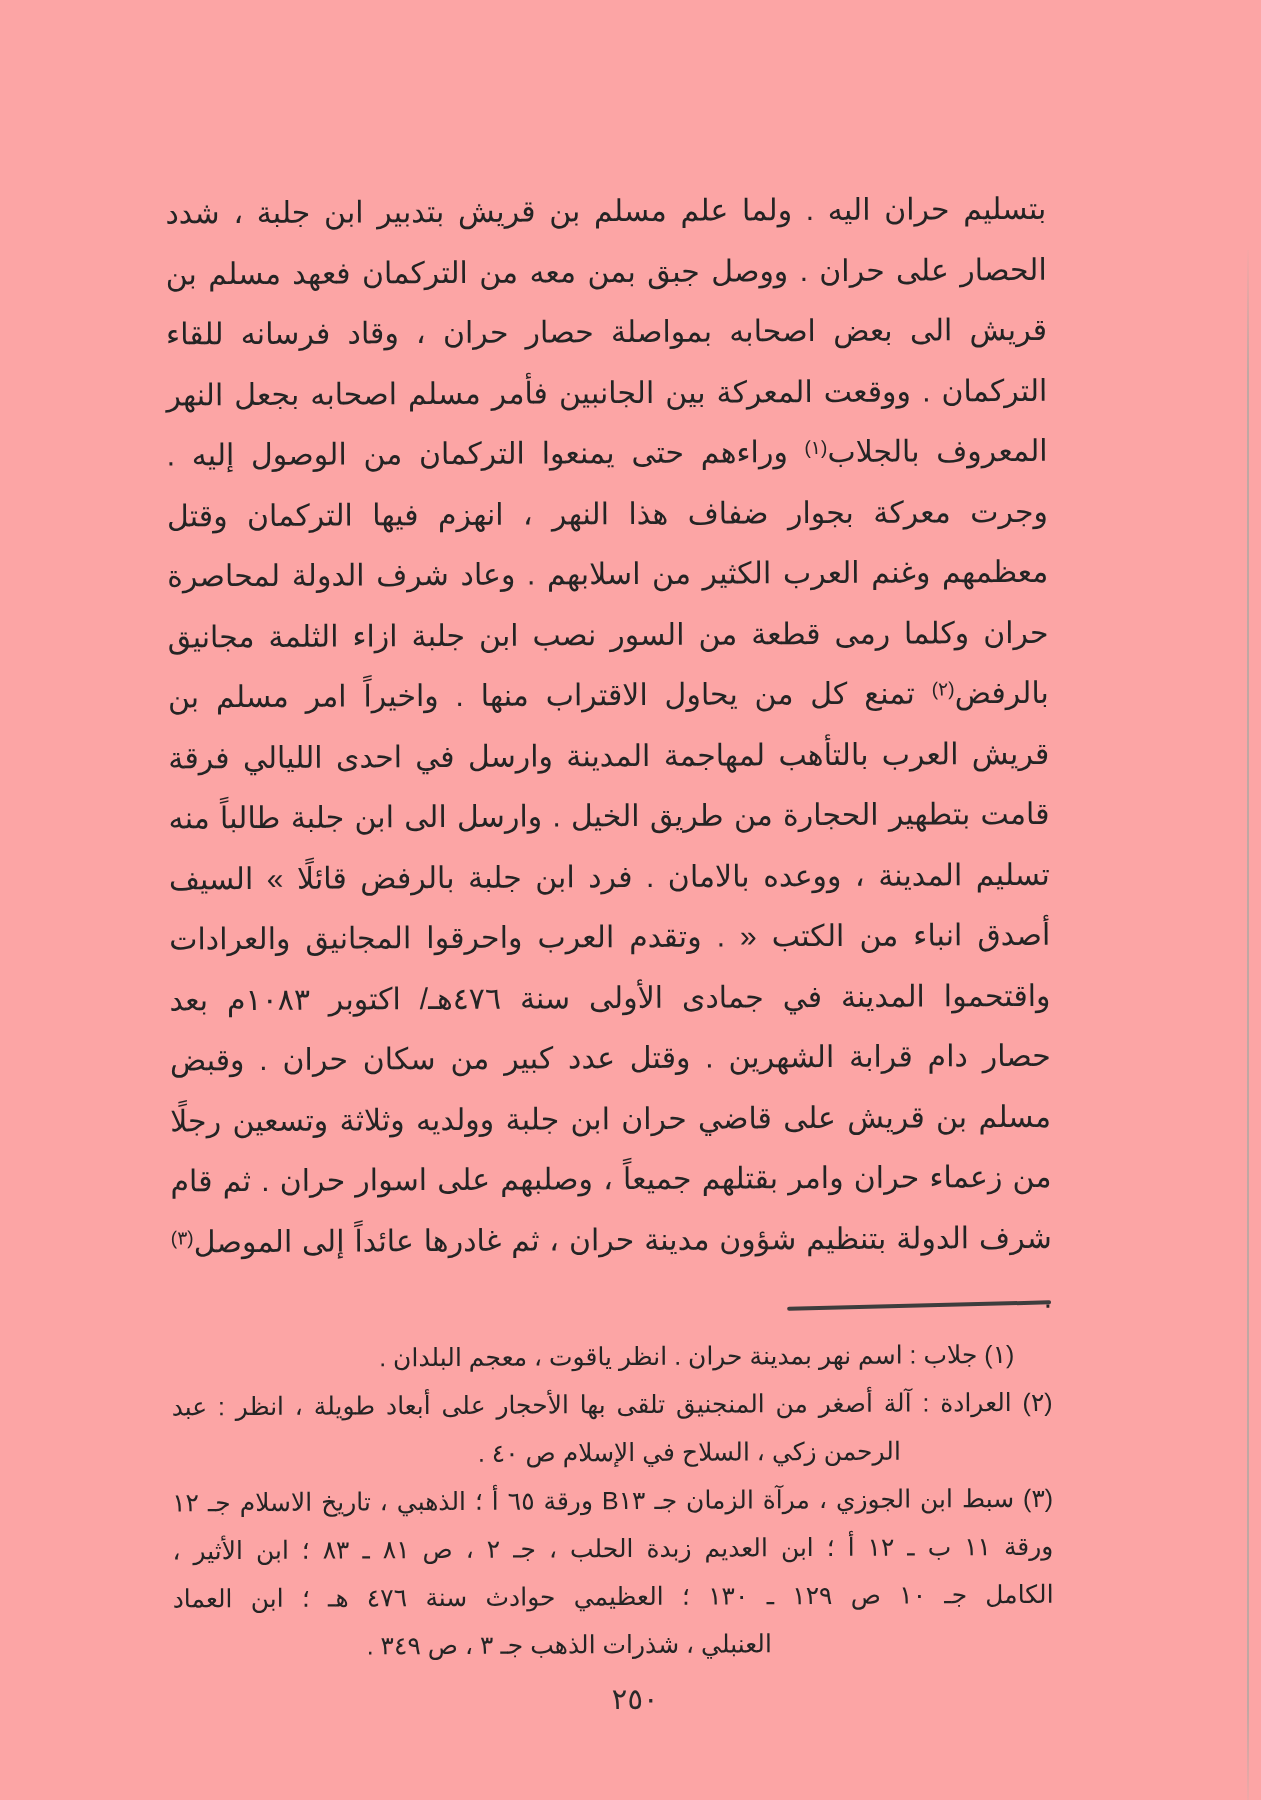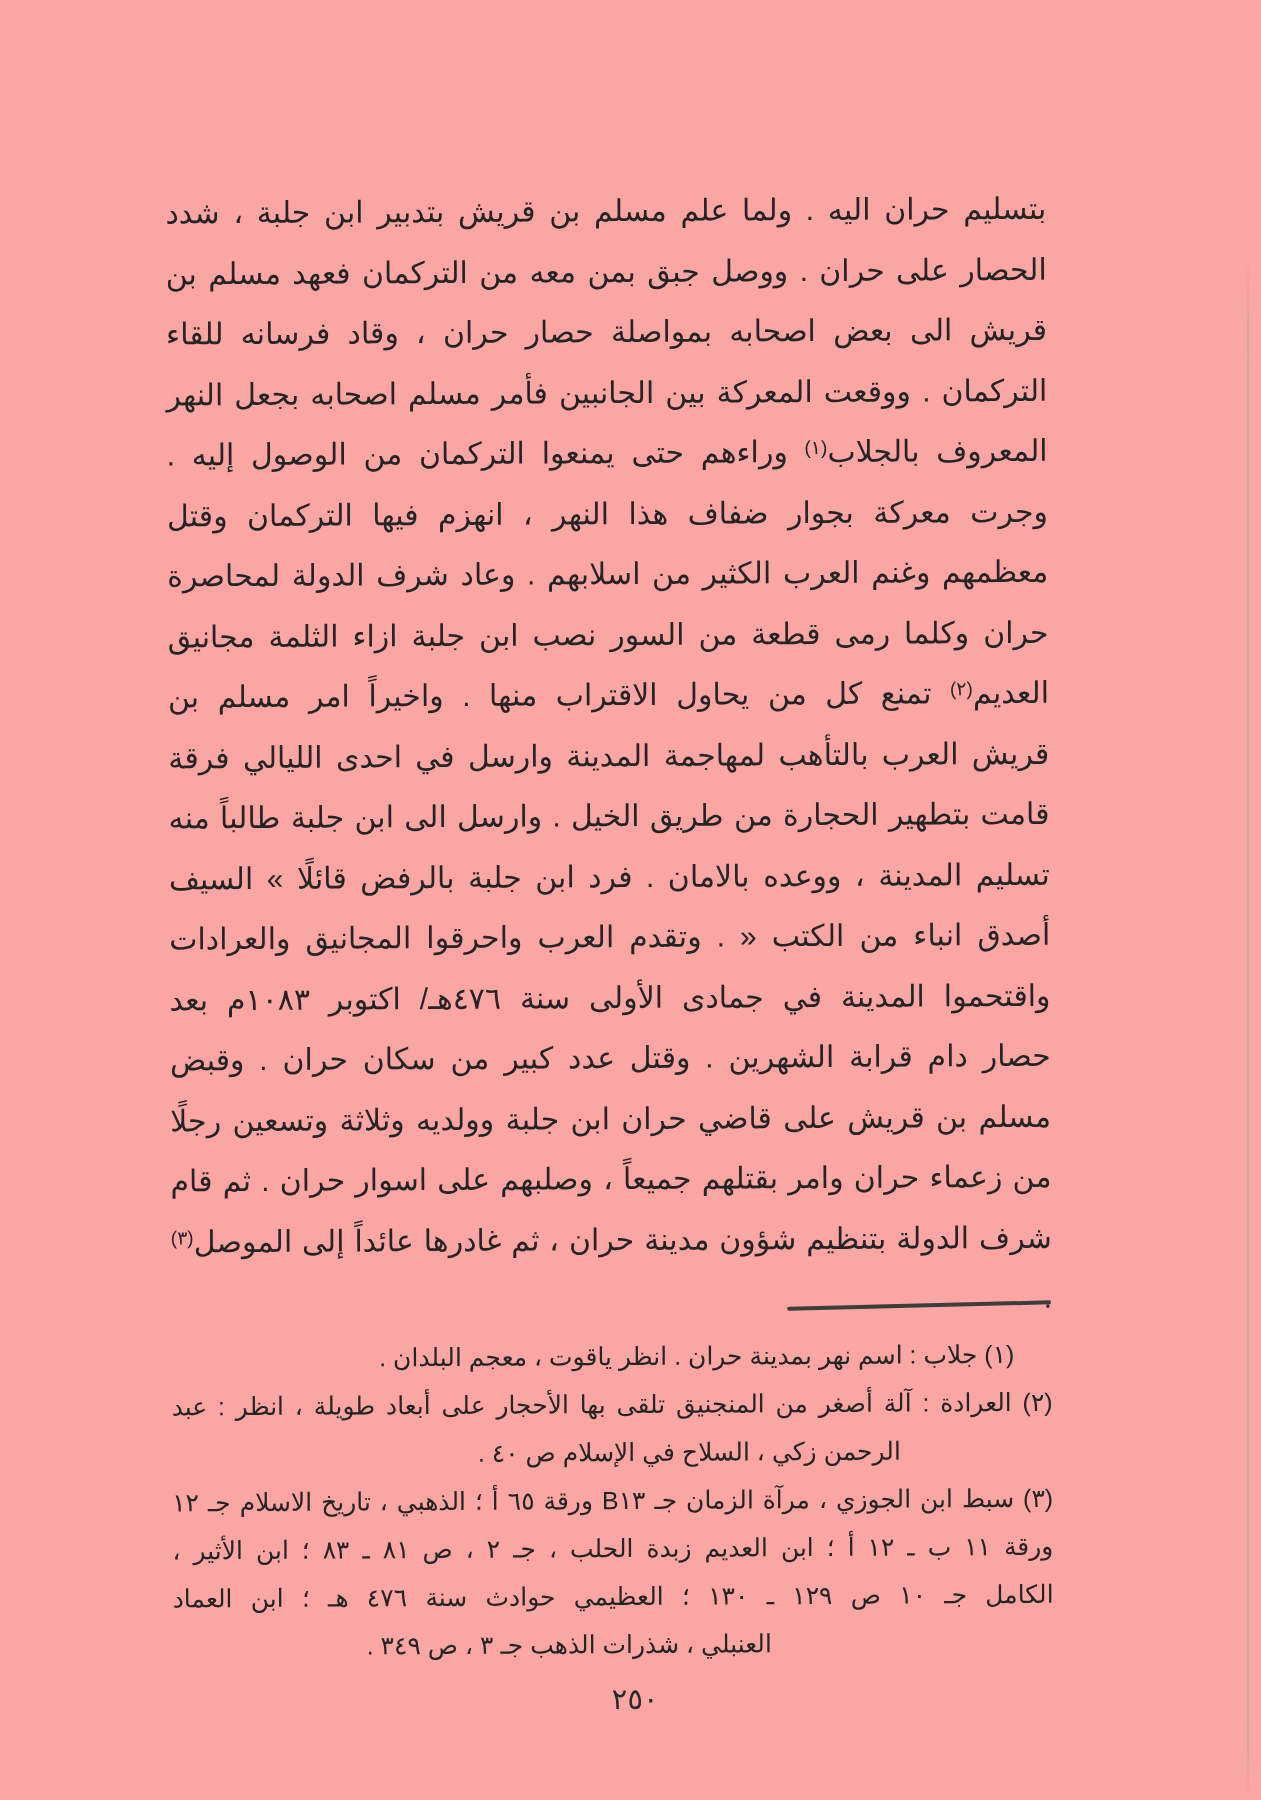--- a/index.html
+++ b/index.html
@@ -125,21 +125,21 @@
 
     <div class="main">
       <div class="line"><span>بتسليم حران اليه . ولما علم مسلم بن قريش بتدبير ابن جلبة ، شدد</span><span class="fnref"></span><span></span></div>
       <div class="line"><span>الحصار على حران . ووصل جبق بمن معه من التركمان فعهد مسلم بن</span><span class="fnref"></span><span></span></div>
       <div class="line"><span>قريش الى بعض اصحابه بمواصلة حصار حران ، وقاد فرسانه للقاء</span><span class="fnref"></span><span></span></div>
       <div class="line"><span>التركمان . ووقعت المعركة بين الجانبين فأمر مسلم اصحابه بجعل النهر</span><span class="fnref"></span><span></span></div>
       <div class="line"><span>المعروف بالجلاب</span><span class="fnref">(١)</span><span> وراءهم حتى يمنعوا التركمان من الوصول إليه .</span></div>
       <div class="line"><span>وجرت معركة بجوار ضفاف هذا النهر ، انهزم فيها التركمان وقتل</span><span class="fnref"></span><span></span></div>
       <div class="line"><span>معظمهم وغنم العرب الكثير من اسلابهم . وعاد شرف الدولة لمحاصرة</span><span class="fnref"></span><span></span></div>
       <div class="line"><span>حران وكلما رمى قطعة من السور نصب ابن جلبة ازاء الثلمة مجانيق</span><span class="fnref"></span><span></span></div>
-      <div class="line"><span>العديم</span><span class="fnref">(٢)</span><span> تمنع كل من يحاول الاقتراب منها . واخيراً امر مسلم بن</span></div>
+      <div class="line"><span>بالرفض</span><span class="fnref">(٢)</span><span> تمنع كل من يحاول الاقتراب منها . واخيراً امر مسلم بن</span></div>
       <div class="line"><span>قريش العرب بالتأهب لمهاجمة المدينة وارسل في احدى الليالي فرقة</span><span class="fnref"></span><span></span></div>
       <div class="line"><span>قامت بتطهير الحجارة من طريق الخيل . وارسل الى ابن جلبة طالباً منه</span><span class="fnref"></span><span></span></div>
       <div class="line"><span>تسليم المدينة ، ووعده بالامان . فرد ابن جلبة بالرفض قائلًا » السيف</span><span class="fnref"></span><span></span></div>
       <div class="line"><span>أصدق انباء من الكتب « . وتقدم العرب واحرقوا المجانيق والعرادات</span><span class="fnref"></span><span></span></div>
       <div class="line"><span>واقتحموا المدينة في جمادى الأولى سنة ٤٧٦هـ/ اكتوبر ١٠٨٣م بعد</span><span class="fnref"></span><span></span></div>
       <div class="line"><span>حصار دام قرابة الشهرين . وقتل عدد كبير من سكان حران . وقبض</span><span class="fnref"></span><span></span></div>
       <div class="line"><span>مسلم بن قريش على قاضي حران ابن جلبة وولديه وثلاثة وتسعين رجلًا</span><span class="fnref"></span><span></span></div>
       <div class="line"><span>من زعماء حران وامر بقتلهم جميعاً ، وصلبهم على اسوار حران . ثم قام</span><span class="fnref"></span><span></span></div>
       <div class="line"><span>شرف الدولة بتنظيم شؤون مدينة حران ، ثم غادرها عائداً إلى الموصل</span><span class="fnref">(٣)</span><span> .</span></div>
     </div>

